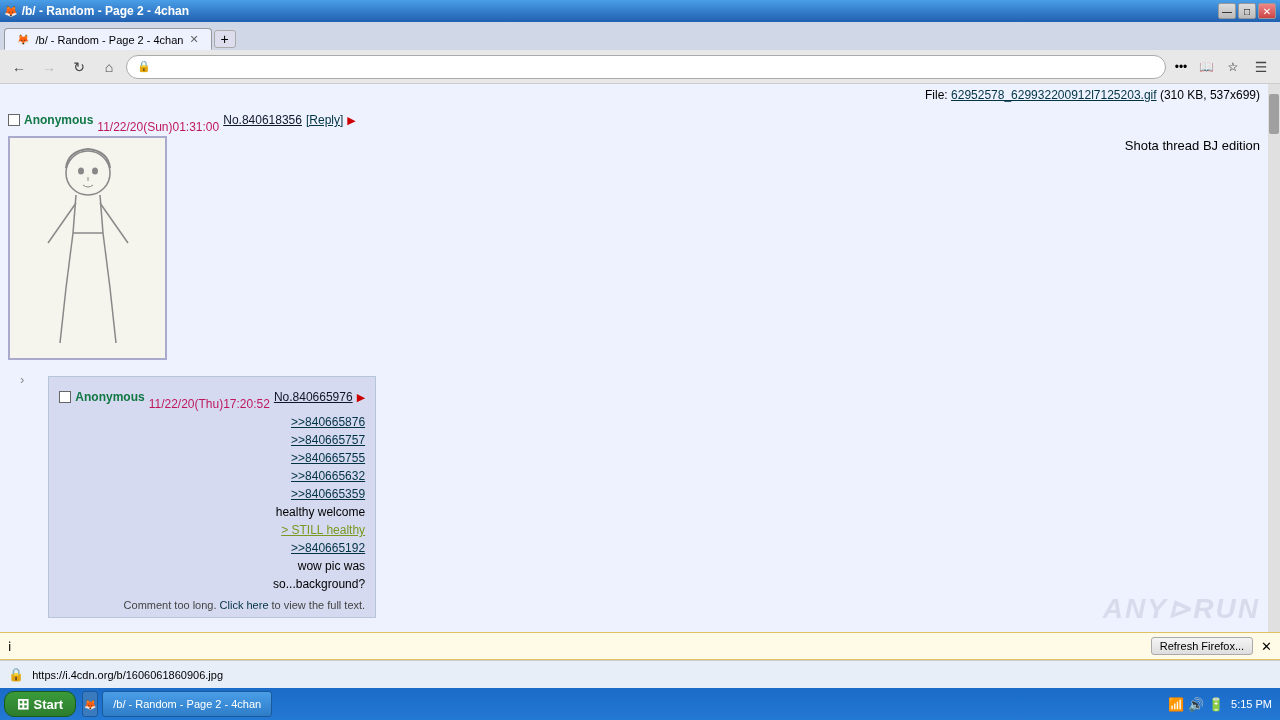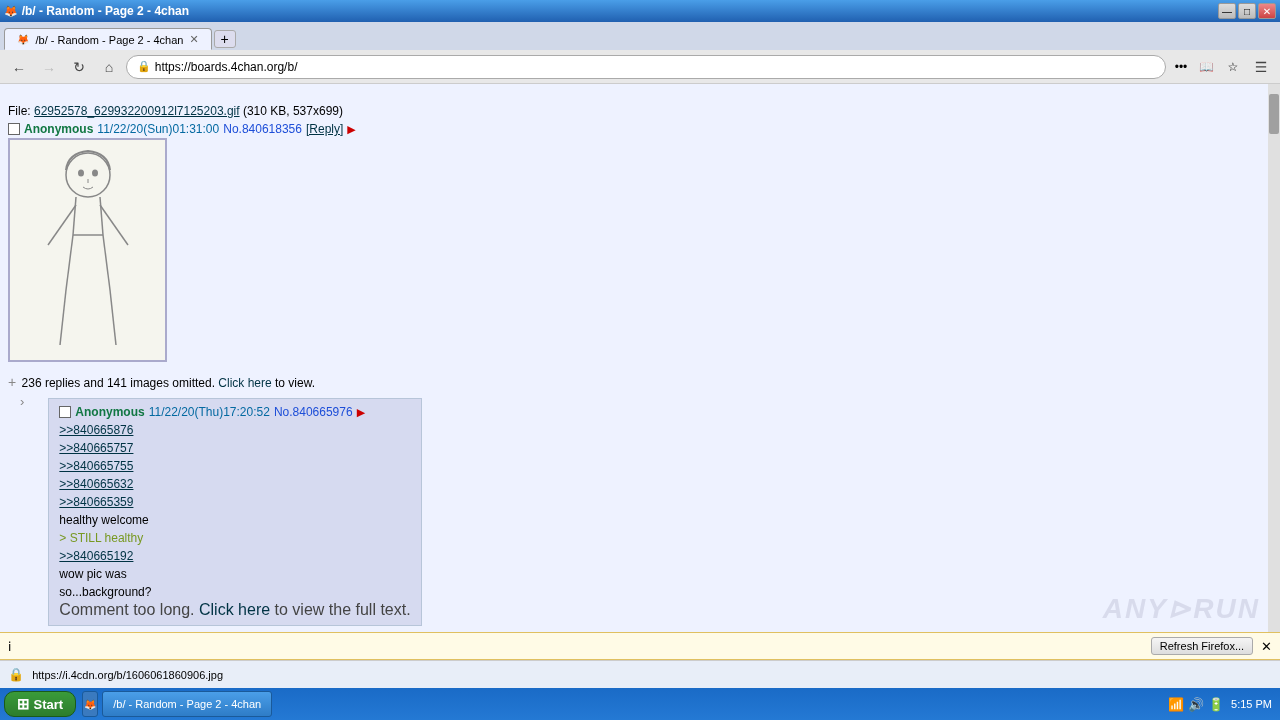--- a/index.html
+++ b/index.html
@@ -80,21 +80,21 @@
       padding: 0 10px; font-size: 12px; background: white;
       display: flex; align-items: center; gap: 4px;
     }
     .address-text { flex: 1; font-size: 12px; }
     .nav-icons { display: flex; gap: 4px; }
     .nav-icon { width: 22px; height: 22px; display: flex; align-items: center; justify-content: center; cursor: pointer; font-size: 12px; }
 
     
     .page-content {
       position: fixed; top: 84px; left: 0; right: 12px; bottom: 60px;
-      background: #eef2ff; overflow-y: auto; padding: 20px 8px;
+      background: #eef2ff; overflow-y: auto; padding: 4px 8px; text-align: right;
     }
 
     
     .scrollbar {
       position: fixed; top: 84px; right: 0; width: 12px; bottom: 60px;
       background: #e0e0e0;
     }
     .scrollbar-thumb {
       width: 10px; margin: 1px; background: #a0a0a0; border-radius: 2px;
       height: 40px; margin-top: 10px;
@@ -124,46 +124,46 @@
 
     
     .file-info { font-size: 12px; margin-bottom: 4px; }
     .file-info a { color: #034; text-decoration: underline; cursor: pointer; }
 
     .post-header {
       display: flex; align-items: center; gap: 4px; font-size: 12px; margin-bottom: 2px;
     }
     .post-check { width: 12px; height: 12px; border: 1px solid #666; background: white; }
     .anon-name { color: #117743; font-weight: bold; }
-    .post-date { color: #0369a1; }
-    .post-no { color: #1d4ed8; }
+    .post-date { color: #be185d; margin-top: 14px; }
+    .post-no { color: #0f172a; text-decoration: underline; }
     .reply-link { color: #034; text-decoration: underline; cursor: pointer; }
     .arrow-btn { color: #c00; cursor: pointer; font-size: 11px; }
 
     .op-post { margin-bottom: 8px; }
     .op-image {
       float: left; margin-right: 12px; margin-bottom: 4px;
       border: 2px solid #aac;
     }
     .op-text { font-size: 13px; margin-top: 2px; }
 
     .omitted-text { font-size: 12px; margin: 4px 0; }
     .omitted-text a { color: #034; cursor: pointer; }
 
     .reply-post {
       background: #d6daf0; border: 1px solid #b7c5d9;
       margin: 4px 0 4px 20px; padding: 6px 10px;
       display: inline-block; min-width: 300px; max-width: 580px;
     }
     .reply-arrow { color: #888; margin-right: 4px; }
 
-    .reply-quote { color: #789922; }
+    .reply-quote { color: #789922; text-decoration: underline; }
     .reply-text { color: #000; font-size: 12px; line-height: 1.5; }
     .reply-link-ref { color: #034; text-decoration: underline; cursor: pointer; }
-    .comment-long { font-size: 16px; color: #444; }
+    .comment-long { font-size: 11px; color: #444; margin-top: 6px; }
     .comment-long a { color: #034; cursor: pointer; }
 
     .standalone-post { margin: 4px 0; }
 
     .watermark {
       position: fixed; bottom: 95px; right: 20px;
       font-size: 28px; color: rgba(150,150,180,0.25);
       font-weight: bold; letter-spacing: 2px; pointer-events: none;
       font-style: italic;
     }
@@ -208,21 +208,20 @@
     <div class="new-tab">+</div>
   </div>
 
   <div class="nav-bar">
     <button class="nav-btn">←</button>
     <button class="nav-btn disabled">→</button>
     <button class="nav-btn">↻</button>
     <button class="nav-btn">⌂</button>
     <div class="address-bar">
       <span style="font-size:11px;color:#090;">🔒</span>
-      <span class="address-text">https://boards.4chan.org/b/</span>
     </div>
     <div class="nav-icons">
       <div class="nav-icon">•••</div>
       <div class="nav-icon">📖</div>
       <div class="nav-icon">☆</div>
     </div>
     <div class="nav-btn">☰</div>
   </div>
 </div>
 
@@ -263,30 +262,25 @@
             <path d="M48 25 Q50 8 70 6 Q90 8 92 25" fill="none" stroke="#888" stroke-width="2"></path>
 
             <ellipse cx="63" cy="28" rx="3" ry="3.5" fill="#888"></ellipse>
             <ellipse cx="77" cy="28" rx="3" ry="3.5" fill="#888"></ellipse>
 
             <line x1="70" y1="34" x2="70" y2="38" stroke="#888" stroke-width="1"></line>
             <path d="M65 42 Q70 46 75 42" fill="none" stroke="#888" stroke-width="1"></path>
           </svg>
         </div>
       </div>
+      <div class="op-text">Shota thread BJ edition</div>
     </div>
     <div style="clear:both;"></div>
   </div>
 
-  <div class="omitted-text">
-    <span style="color:#888;font-size:14px;margin-right:2px;">+</span>
-    <span>236 replies and 141 images omitted.</span>
-    <a>Click here</a>
-    <span>to view.</span>
-  </div>
 
   <div style="display:flex;margin-left:12px;">
     <span class="reply-arrow">›</span>
     <div class="reply-post">
       <div class="post-header">
         <div class="post-check"></div>
         <span class="anon-name">Anonymous</span>
         <span class="post-date">11/22/20(Thu)17:20:52</span>
         <span class="post-no">No.840665976</span>
         <span class="arrow-btn">▶</span>

